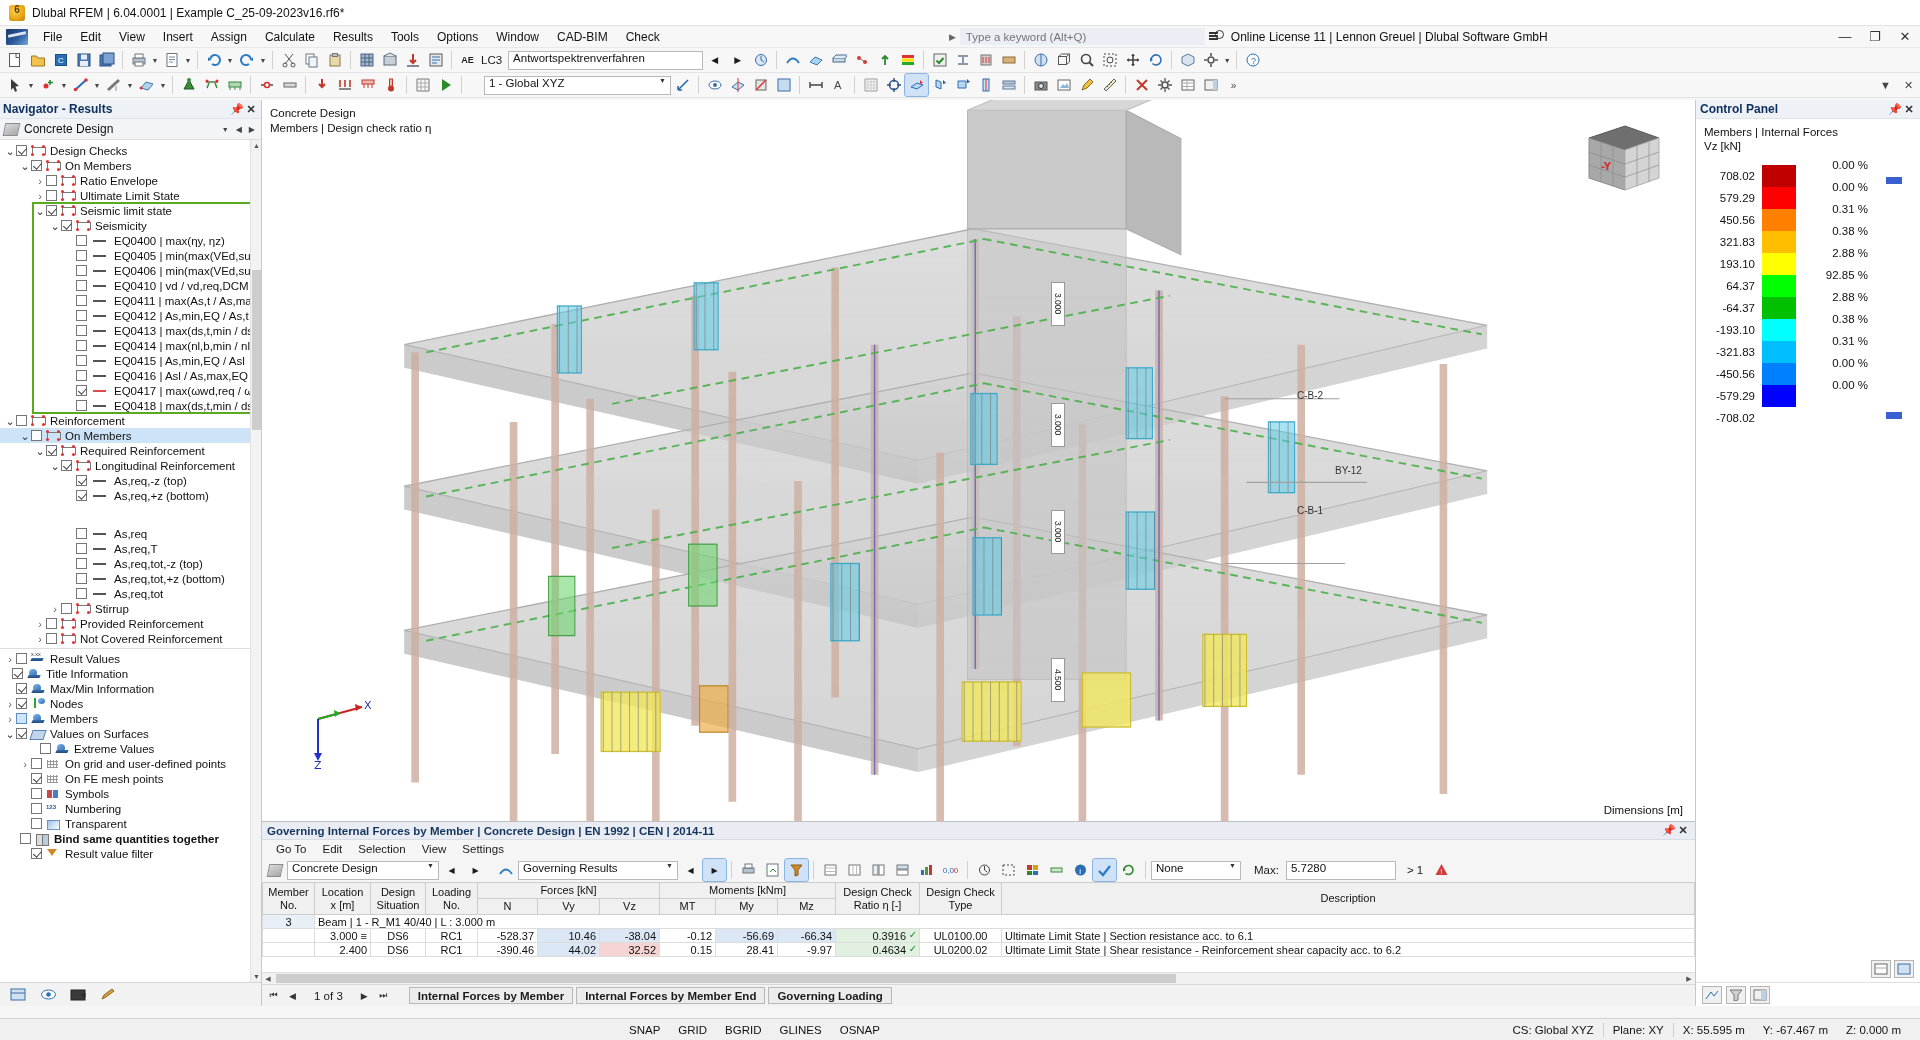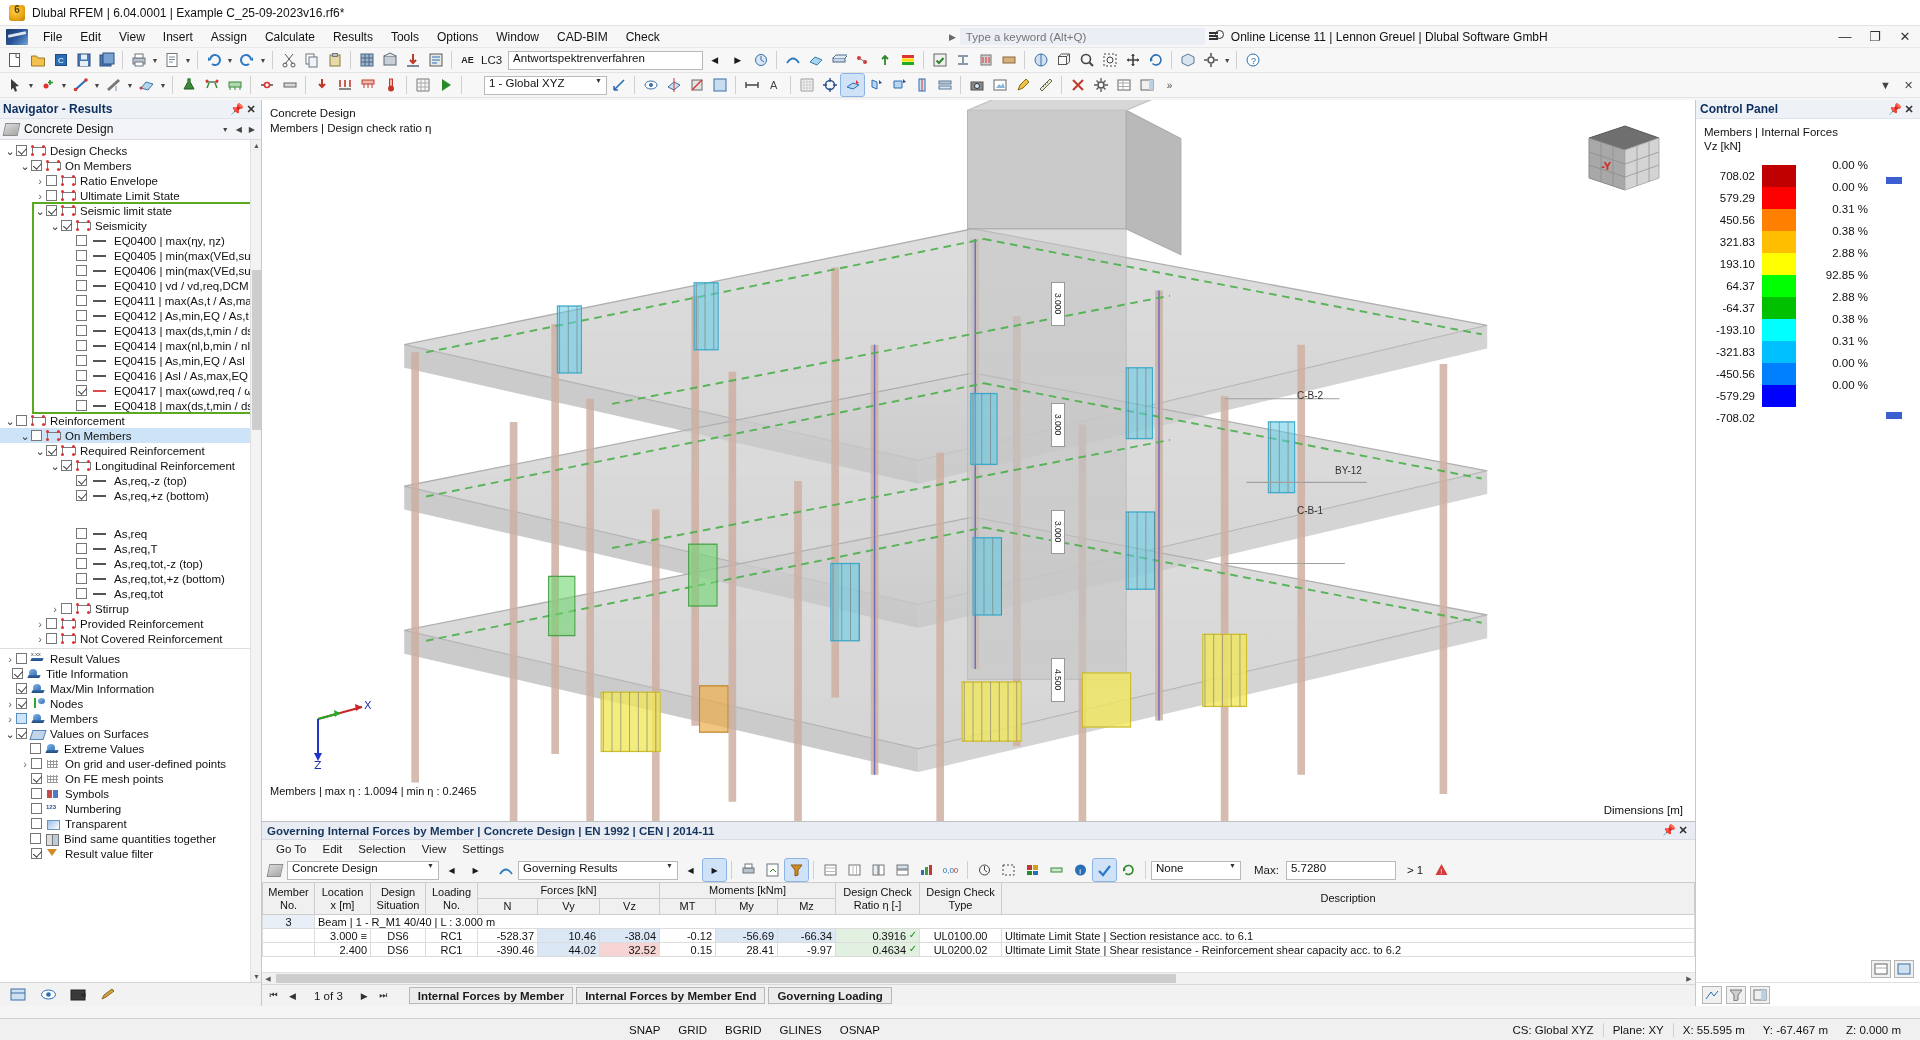--- a/index.html
+++ b/index.html
@@ -637,21 +637,21 @@
           <path d="M2 2h12v12H2z" fill="none" stroke="#777"></path>
           <path d="M2 6h12M2 10h12M6 2v12M10 2v12" stroke="#aaa"></path>
         </svg>
       </div>
     <div class="tb-btn">
         <svg width="16" height="16">
           <path d="M4 2l9 6-9 6z" fill="#2a8a2a"></path>
         </svg>
       </div>
     <div class="tb-sep"></div>
-    <div class="combo" style="width:123px;margin-left:18px">
+    <div class="combo" style="width:187px;margin-left:18px">
       <span class="cv">1 - Global XYZ</span>
       <span class="ca">▼</span>
     </div>
     <div class="tb-btn">
         <svg width="16" height="16">
           <path d="M3 13L13 3M3 13v-4M3 13h4" stroke="#2a6fb5" stroke-width="1.6" fill="none"></path>
         </svg>
       </div>
     <div class="tb-sep"></div>
     <div class="tb-btn">
@@ -1030,21 +1030,21 @@
             <span class="cbx blue"></span>
             <span class="ticon pin"></span>
             <span class="tlabel">Members</span>
           </div>
           <div class="trow" style="padding-left: 4px;">
             <span class="exp down" style="font-size: 11px; line-height: 6px;">⌄</span>
             <span class="cbx on"></span>
             <span class="ticon surf"></span>
             <span class="tlabel">Values on Surfaces</span>
           </div>
-          <div class="trow" style="padding-left: 18px;">
+          <div class="trow" style="padding-left: 28px;">
             <span class="exp"></span>
             <span class="cbx"></span>
             <span class="ticon pin"></span>
             <span class="tlabel">Extreme Values</span>
           </div>
           <div class="trow" style="padding-left: 19px;">
             <span class="exp" style="font-size: 11px;">›</span>
             <span class="cbx"></span>
             <span class="ticon grid"></span>
             <span class="tlabel">On grid and user-defined points</span>
@@ -1066,21 +1066,21 @@
             <span class="cbx"></span>
             <span class="ticon num"></span>
             <span class="tlabel">Numbering</span>
           </div>
           <div class="trow" style="padding-left: 19px;">
             <span class="exp"></span>
             <span class="cbx"></span>
             <span class="ticon transp"></span>
             <span class="tlabel">Transparent</span>
           </div>
-          <div class="trow" style="padding-left: 18px;">
+          <div class="trow" style="padding-left: 8px; font-weight: bold;">
             <span class="exp"></span>
             <span class="cbx"></span>
             <span class="ticon bind"></span>
             <span class="tlabel">Bind same quantities together</span>
           </div>
           <div class="trow" style="padding-left: 19px;">
             <span class="exp"></span>
             <span class="cbx on"></span>
             <span class="ticon filter"></span>
             <span class="tlabel">Result value filter</span>
@@ -1275,21 +1275,20 @@
           <polygon points="52,8 45,5 46,12" fill="#cc2222"></polygon>
           <text x="54" y="10" font-size="11" fill="#2233aa" font-family="DejaVu Sans">X</text>
           <line x1="8" y1="20" x2="30" y2="14" stroke="#22aa22" stroke-width="2"></line>
           <polygon points="30,14 24,11 25,18" fill="#22aa22"></polygon>
           <line x1="8" y1="20" x2="8" y2="60" stroke="#2233cc" stroke-width="2"></line>
           <polygon points="8,62 4,54 12,54" fill="#2233cc"></polygon>
           <text x="4" y="70" font-size="11" fill="#2233aa" font-family="DejaVu Sans">Z</text>
         </svg>
 
         <div class="vp-maxmin">
-          <div>Members | max η : 1.0094 | min η : 0.2465</div>
         </div>
         <div class="vp-dims">Dimensions [m]</div>
       </div>
 
       <div class="respanel">
         <div class="res-title">
           <span>Governing Internal Forces by Member | Concrete Design | EN 1992 | CEN | 2014-11</span>
           <span class="sp"></span>
           <span class="nav-hdr-btn">📌</span>
           <span class="nav-hdr-btn">✕</span>

